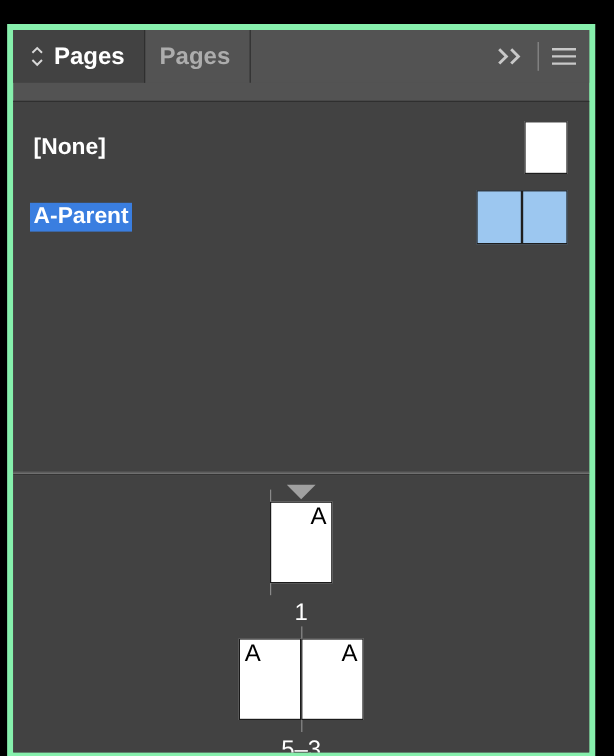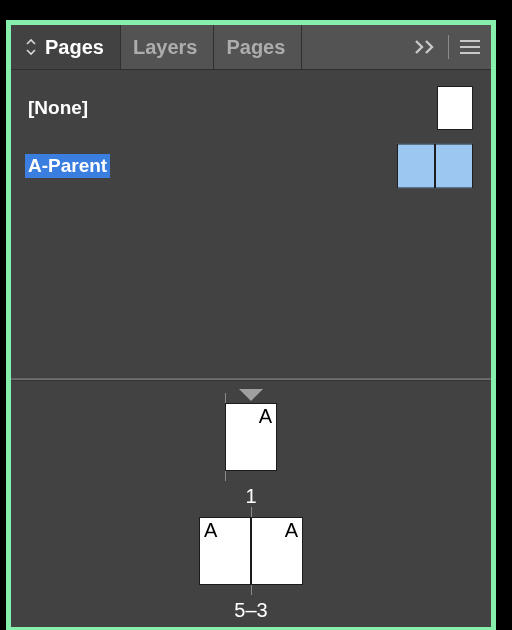--- a/index.html
+++ b/index.html
@@ -58,20 +58,21 @@
     background: #8c8c8c;
   }
   
   .masters {
     background: #424242;
     border-top: 1px solid #2f2f2f;
     border-bottom: 1px solid #656565;
     height: 310px;
     position: relative;
     padding-top: 14px;
+    margin-top: 15px;
   }
   .master-row {
     display: flex;
     align-items: center;
     height: 48px;
     padding: 0 14px;
     position: relative;
   }
   .master-label {
     font-size: 19px;
@@ -180,23 +181,20 @@
 
   <div class="tabbar">
     <div class="tab active">
       <span class="updown">
         <svg width="12" height="18" viewBox="0 0 12 18">
           <polyline points="2,6 6,2 10,6" fill="none" stroke="#d8d8d8" stroke-width="1.6"></polyline>
           <polyline points="2,12 6,16 10,12" fill="none" stroke="#d8d8d8" stroke-width="1.6"></polyline>
         </svg>
       </span>
       <span>Pages</span>
-    </div>
-    <div class="tab">
-      <span>Layers</span>
     </div>
     <div class="tab">
       <span>Pages</span>
     </div>
     <div class="tabbar-right">
       <span class="chevrons">
         <svg width="24" height="18" viewBox="0 0 24 18">
           <polyline points="2,3 8,9 2,15" fill="none" stroke="#c8c8c8" stroke-width="2.4"></polyline>
           <polyline points="12,3 18,9 12,15" fill="none" stroke="#c8c8c8" stroke-width="2.4"></polyline>
         </svg>

